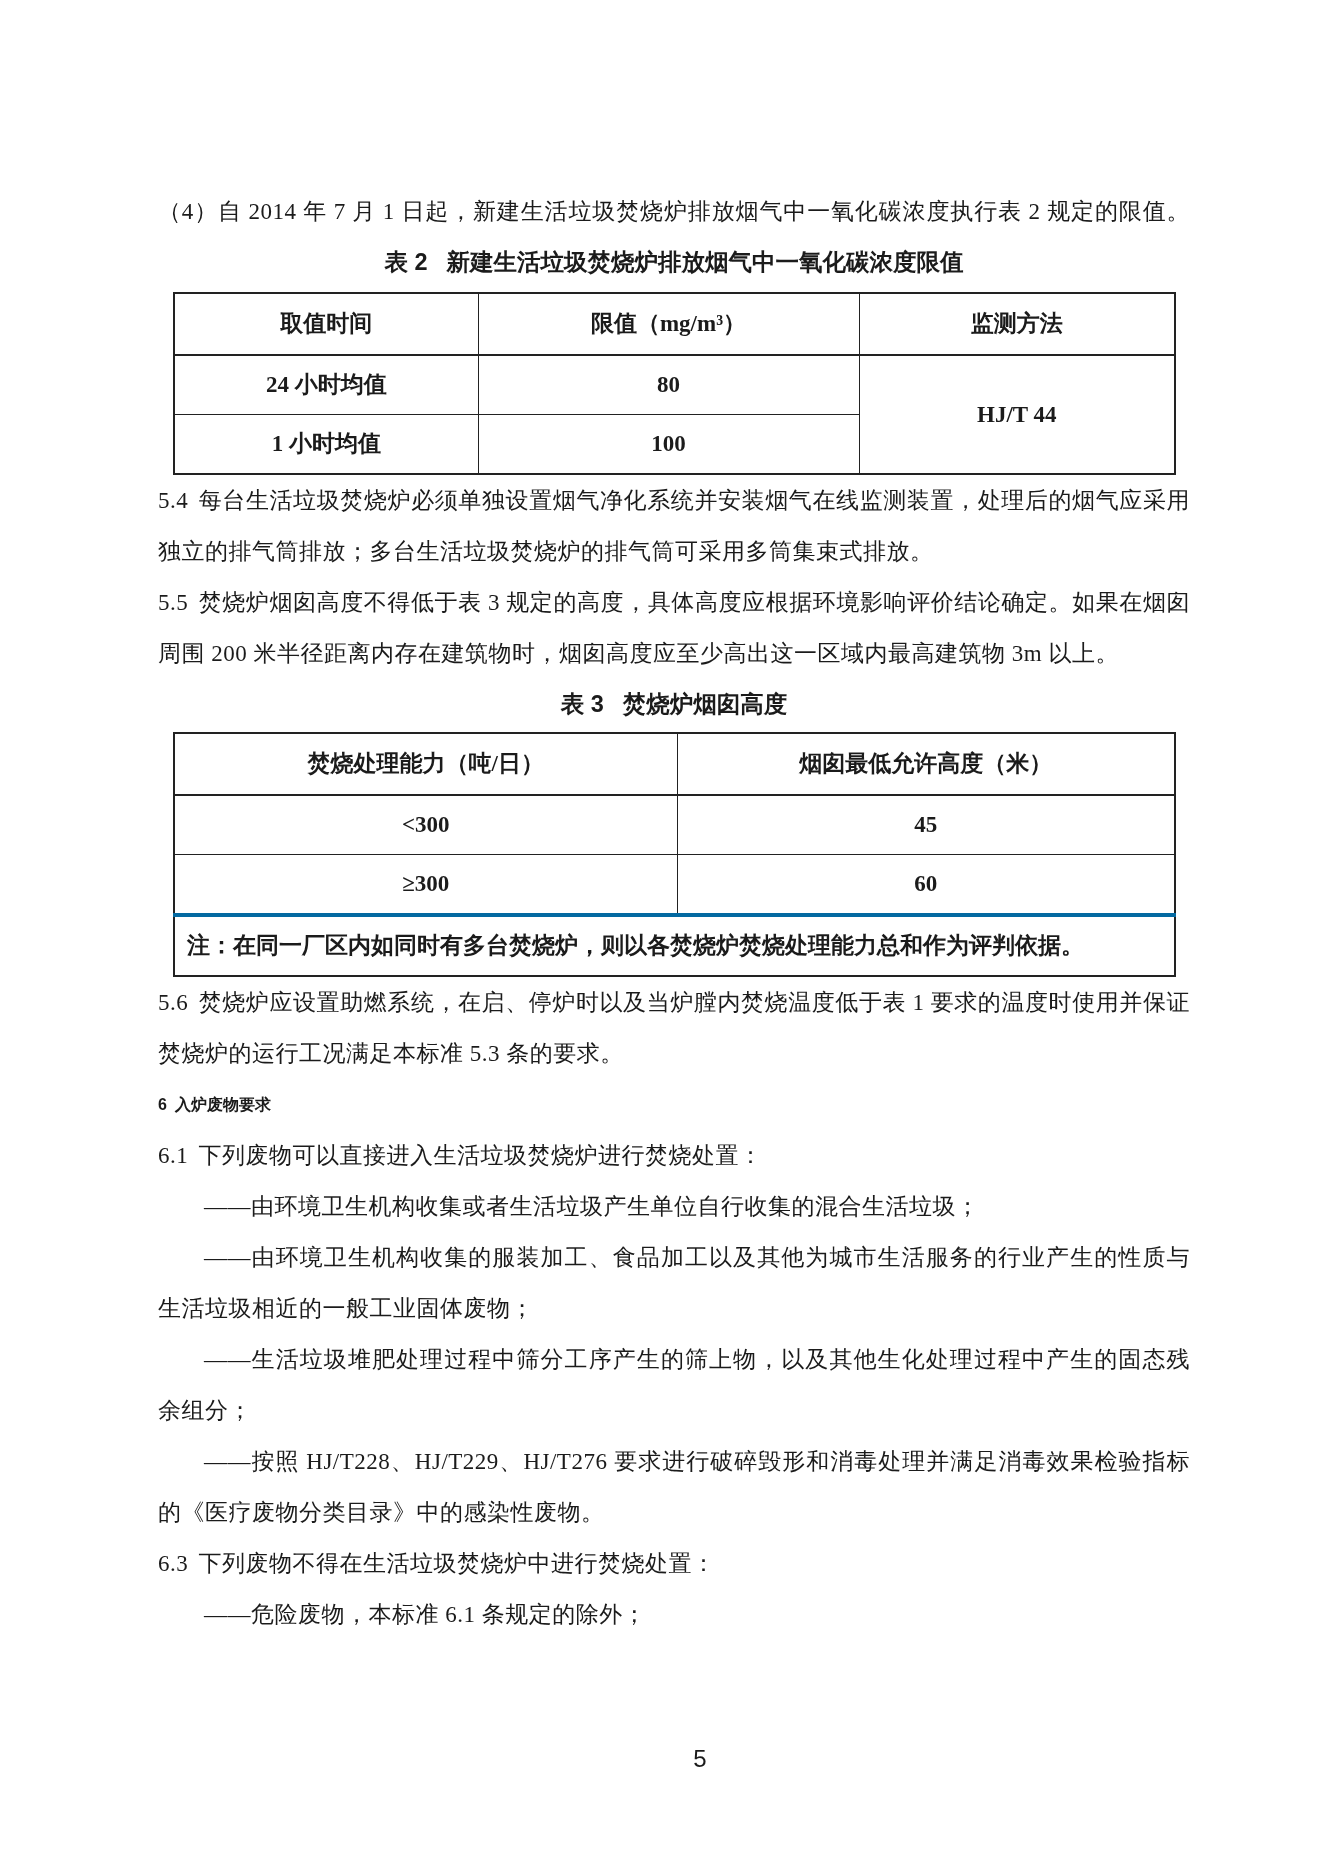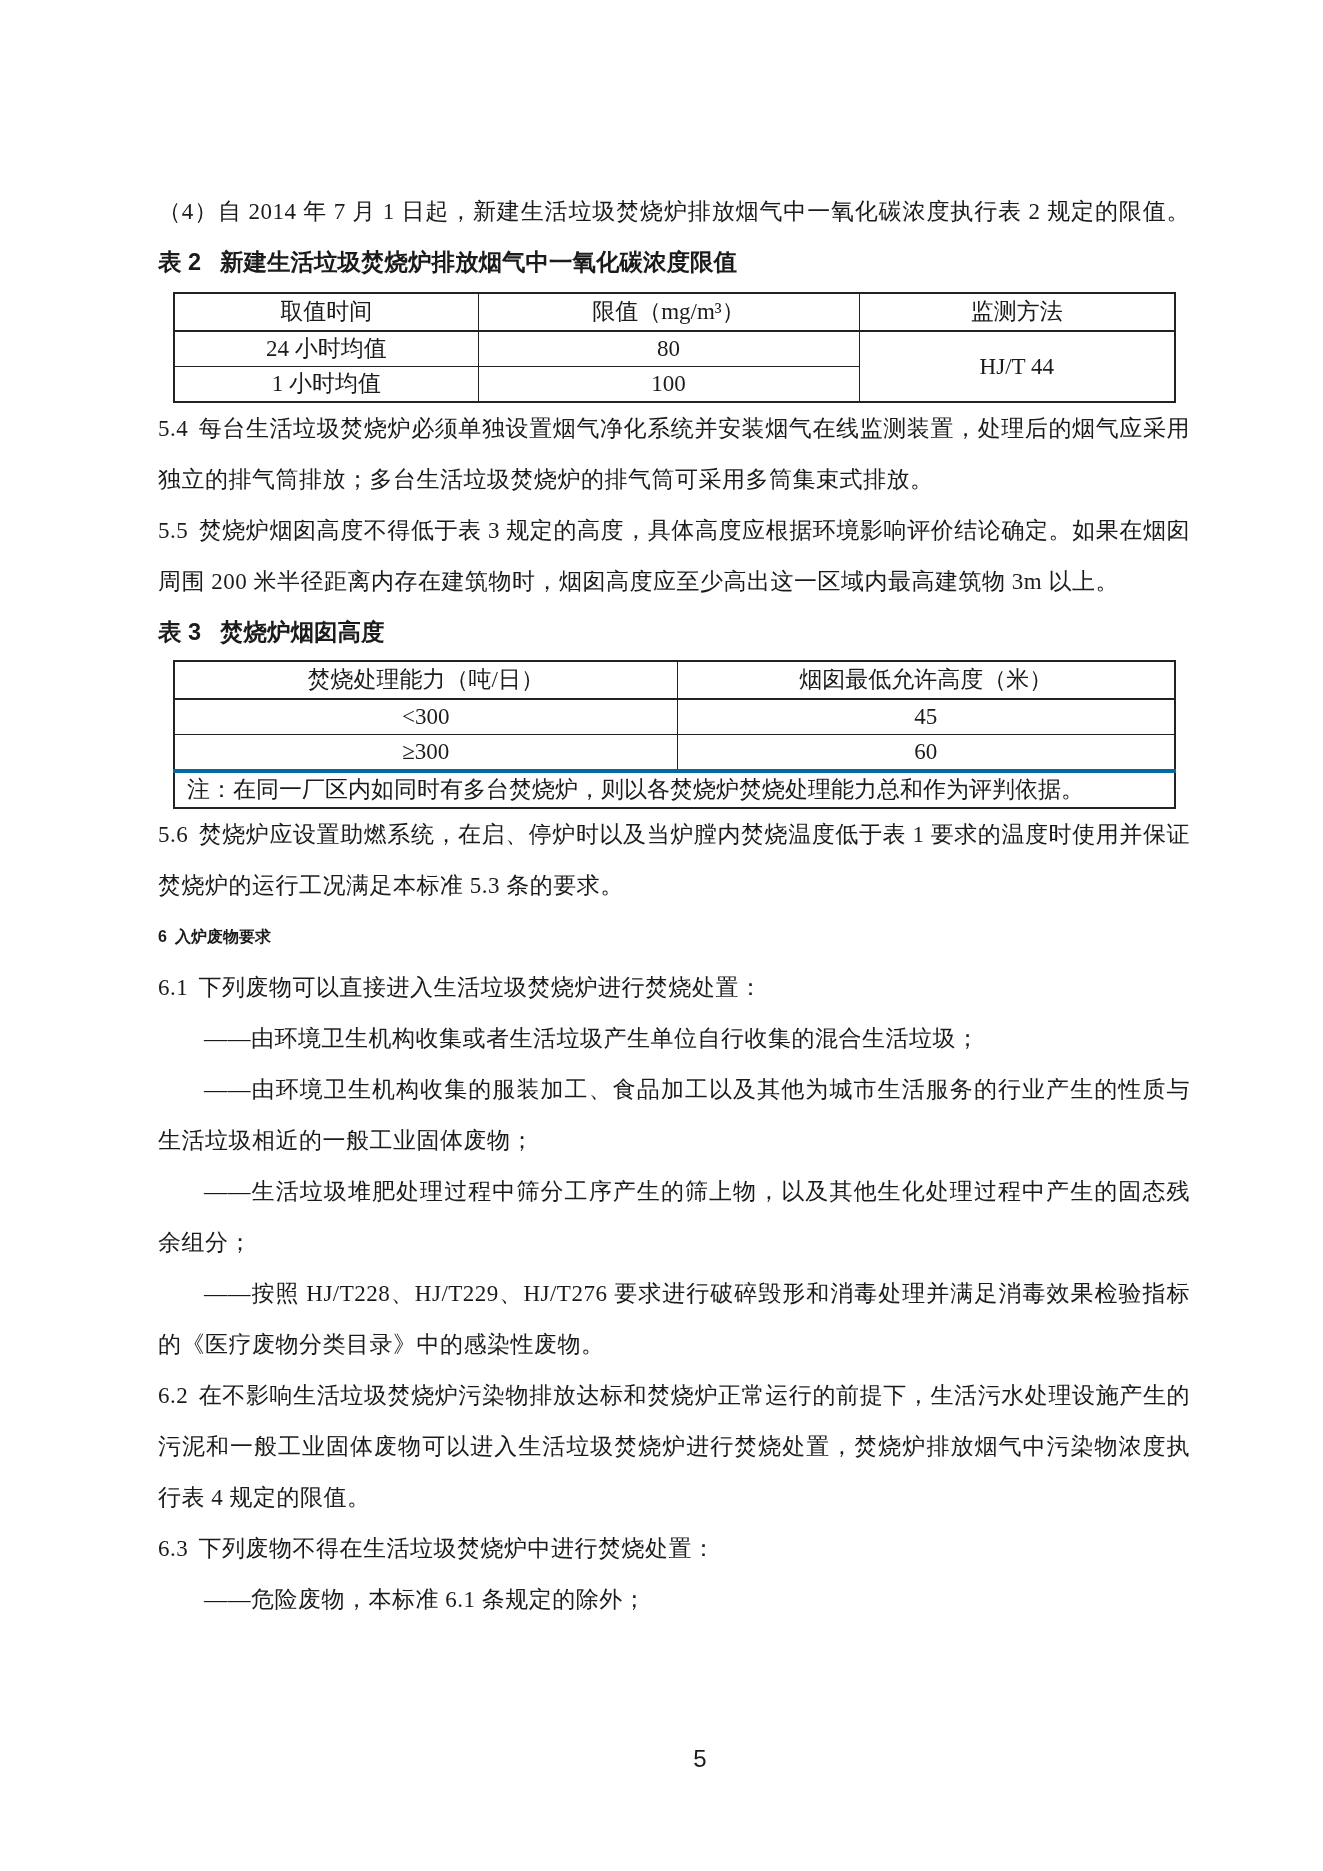--- a/index.html
+++ b/index.html
@@ -28,20 +28,21 @@
     letter-spacing: 0.5px;
   }
   .para.full-justify { text-align-last: justify; }
   .para .num { margin-right: 0.45em; }
   .dash { text-indent: 2em; }
   .caption {
     margin: 0;
     font-size: 23.5px;
     line-height: 51px;
     font-weight: bold;
+    text-align: center;
     font-family: "Liberation Sans", "DejaVu Sans", sans-serif;
   }
   .caption .cap-label { margin-right: 0.8em; }
   .heading {
     margin: 0;
     font-size: 16px;
     line-height: 51px;
     font-weight: bold;
     text-align: left;
     font-family: "Liberation Sans", "DejaVu Sans", sans-serif;
@@ -53,24 +54,24 @@
     width: 1001px;
     margin-left: 15px;
     font-size: 23px;
     color: #1b1b1b;
     border: 2px solid #222222;
   }
   table.tbl2 { margin-top: 4px; margin-bottom: 0; }
   table.tbl3 { margin-top: 2px; margin-bottom: 0; }
   .tbl th, .tbl td {
     border: 1px solid #222222;
-    font-weight: normal;
+    font-weight: bold;
     text-align: center;
     vertical-align: middle;
-    padding: 0;
+    padding: 12px;
     height: 34px;
     line-height: 34px;
   }
   .tbl tr.hdr th { height: 36px; line-height: 36px; border-bottom: 2px solid #222222; }
   .tbl3 tr.note td {
     border-top: 4px solid #0369a1;
     text-align: left;
     padding-left: 12px;
   }
   .page-number {
@@ -153,21 +154,20 @@
 
     <p class="heading"><span class="num">6</span><span>入炉废物要求</span></p>
 
     <p class="para"><span class="num">6.1</span><span>下列废物可以直接进入生活垃圾焚烧炉进行焚烧处置：</span></p>
 
     <p class="para dash">——由环境卫生机构收集或者生活垃圾产生单位自行收集的混合生活垃圾；</p>
     <p class="para dash">——由环境卫生机构收集的服装加工、食品加工以及其他为城市生活服务的行业产生的性质与生活垃圾相近的一般工业固体废物；</p>
     <p class="para dash">——生活垃圾堆肥处理过程中筛分工序产生的筛上物，以及其他生化处理过程中产生的固态残余组分；</p>
     <p class="para dash">——按照 HJ/T228、HJ/T229、HJ/T276 要求进行破碎毁形和消毒处理并满足消毒效果检验指标的《医疗废物分类目录》中的感染性废物。</p>
 
-    <p class="para"><span class="num">6.2</span><span>在不影响生活垃圾焚烧炉污染物排放达标和焚烧炉正常运行的前提下，生活污水处理设施产生的污泥和一般工业固体废物可以进入生活垃圾焚烧炉进行焚烧处置，焚烧炉排放烟气中污染物浓度执行表 4 规定的限值。</span></p>
 
     <p class="para"><span class="num">6.3</span><span>下列废物不得在生活垃圾焚烧炉中进行焚烧处置：</span></p>
 
     <p class="para dash">——危险废物，本标准 6.1 条规定的除外；</p>
 
   </div>
 
   <div class="page-number">5</div>
 </div>
 

